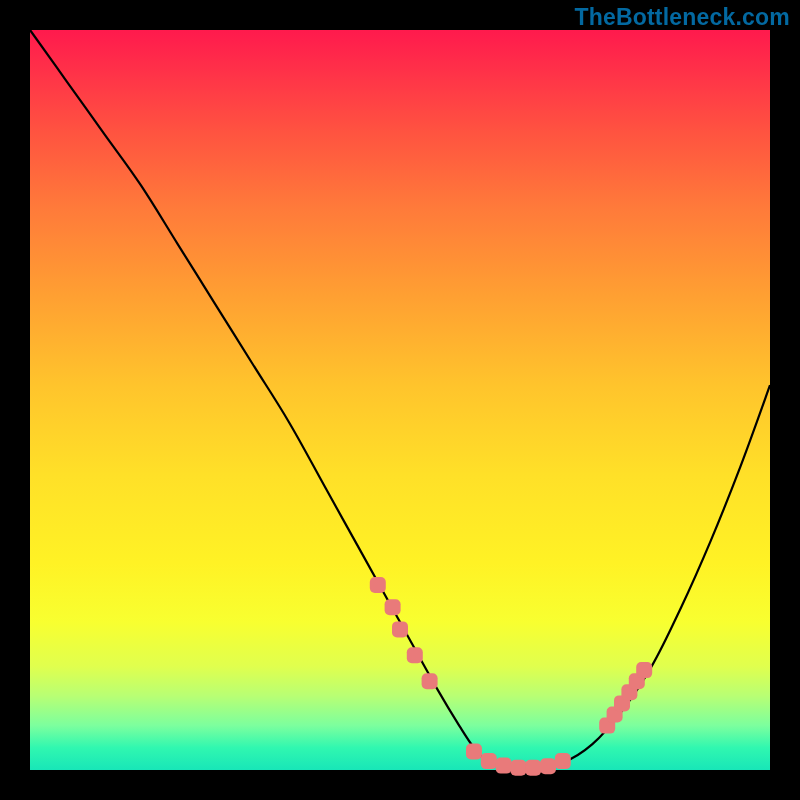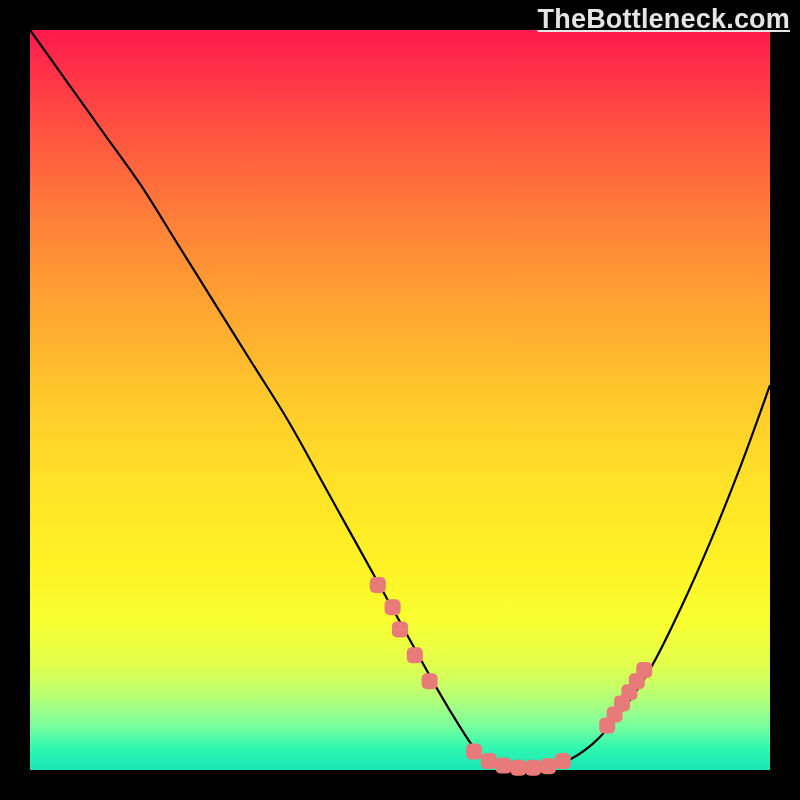--- a/index.html
+++ b/index.html
@@ -30,26 +30,25 @@
       #e0ff4e 86%,
       #b8ff74 90%,
       #7cff9e 94%,
       #30f7b0 97%,
       #18e6b8 100%);
   }
   .watermark {
     position: absolute;
     top: 4px;
     right: 10px;
-    color: #e5e5e5;
-    font-size: 27px;
+    color: #0369a1;
+    font-size: 23px;
     font-weight: 600;
     letter-spacing: 0.2px;
     z-index: 5;
-    text-decoration: underline;
   }
   svg.plot {
     position: absolute;
     left: 0;
     top: 0;
     width: 740px;
     height: 740px;
     overflow: visible;
   }
   .curve {

